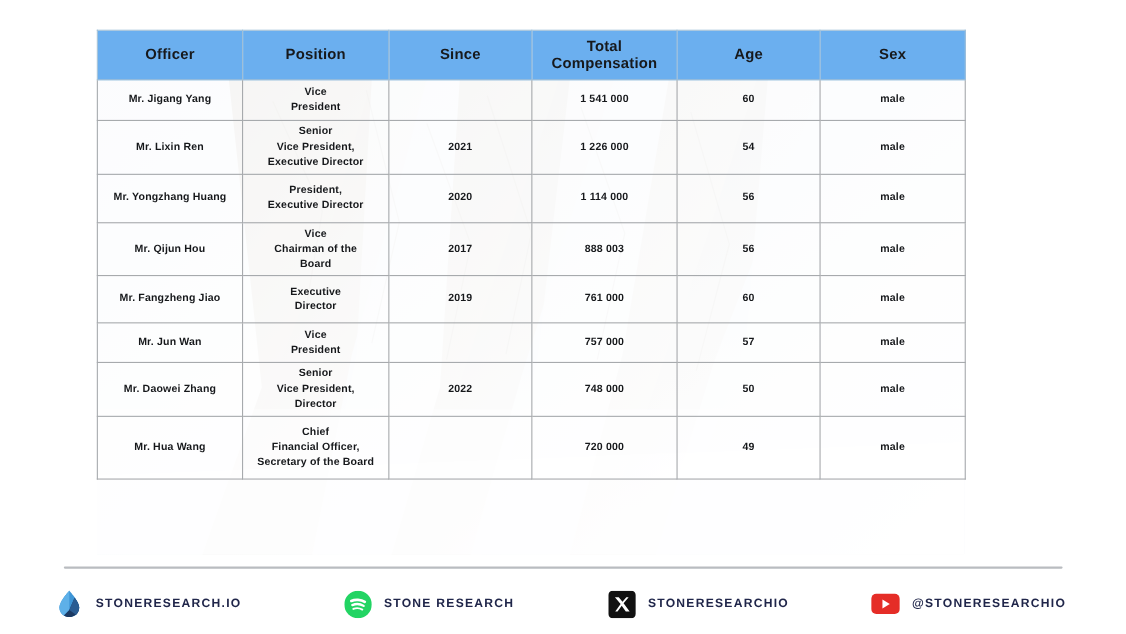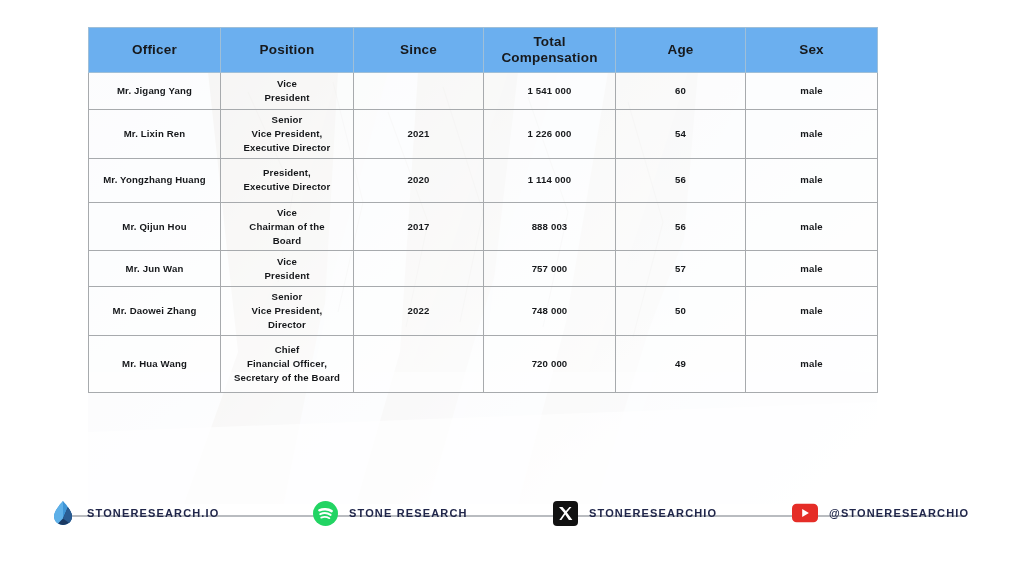--- a/index.html
+++ b/index.html
@@ -94,21 +94,21 @@
     top: 515px;
     width: 908px;
     height: 2px;
     background: #b9bcc0;
     border-radius: 1px;
   }
 
   #footer {
     position: absolute;
     left: 50px;
-    top: 496px;
+    top: 532px;
     width: 930px;
     height: 34px;
     display: flex;
     align-items: center;
   }
 
   .brand {
     display: flex;
     align-items: center;
     height: 34px;
@@ -229,20 +229,28 @@
             <td class="cell-sex">male</td>
           </tr>
           <tr style="height: 45px;">
             <td class="cell-officer">Mr. Qijun Hou</td>
             <td class="cell-position">Vice<br>Chairman of the<br>Board</td>
             <td class="cell-since">2017</td>
             <td class="cell-comp">888 003</td>
             <td class="cell-age">56</td>
             <td class="cell-sex">male</td>
           </tr>
+          <tr style="height: 43px;">
+            <td class="cell-officer">Mr. Fangzheng Jiao</td>
+            <td class="cell-position">Executive<br>Director</td>
+            <td class="cell-since">2019</td>
+            <td class="cell-comp">761 000</td>
+            <td class="cell-age">60</td>
+            <td class="cell-sex">male</td>
+          </tr>
           <tr style="height: 36px;">
             <td class="cell-officer">Mr. Jun Wan</td>
             <td class="cell-position">Vice<br>President</td>
             <td class="cell-since"></td>
             <td class="cell-comp">757 000</td>
             <td class="cell-age">57</td>
             <td class="cell-sex">male</td>
           </tr>
           <tr style="height: 46px;">
             <td class="cell-officer">Mr. Daowei Zhang</td>

